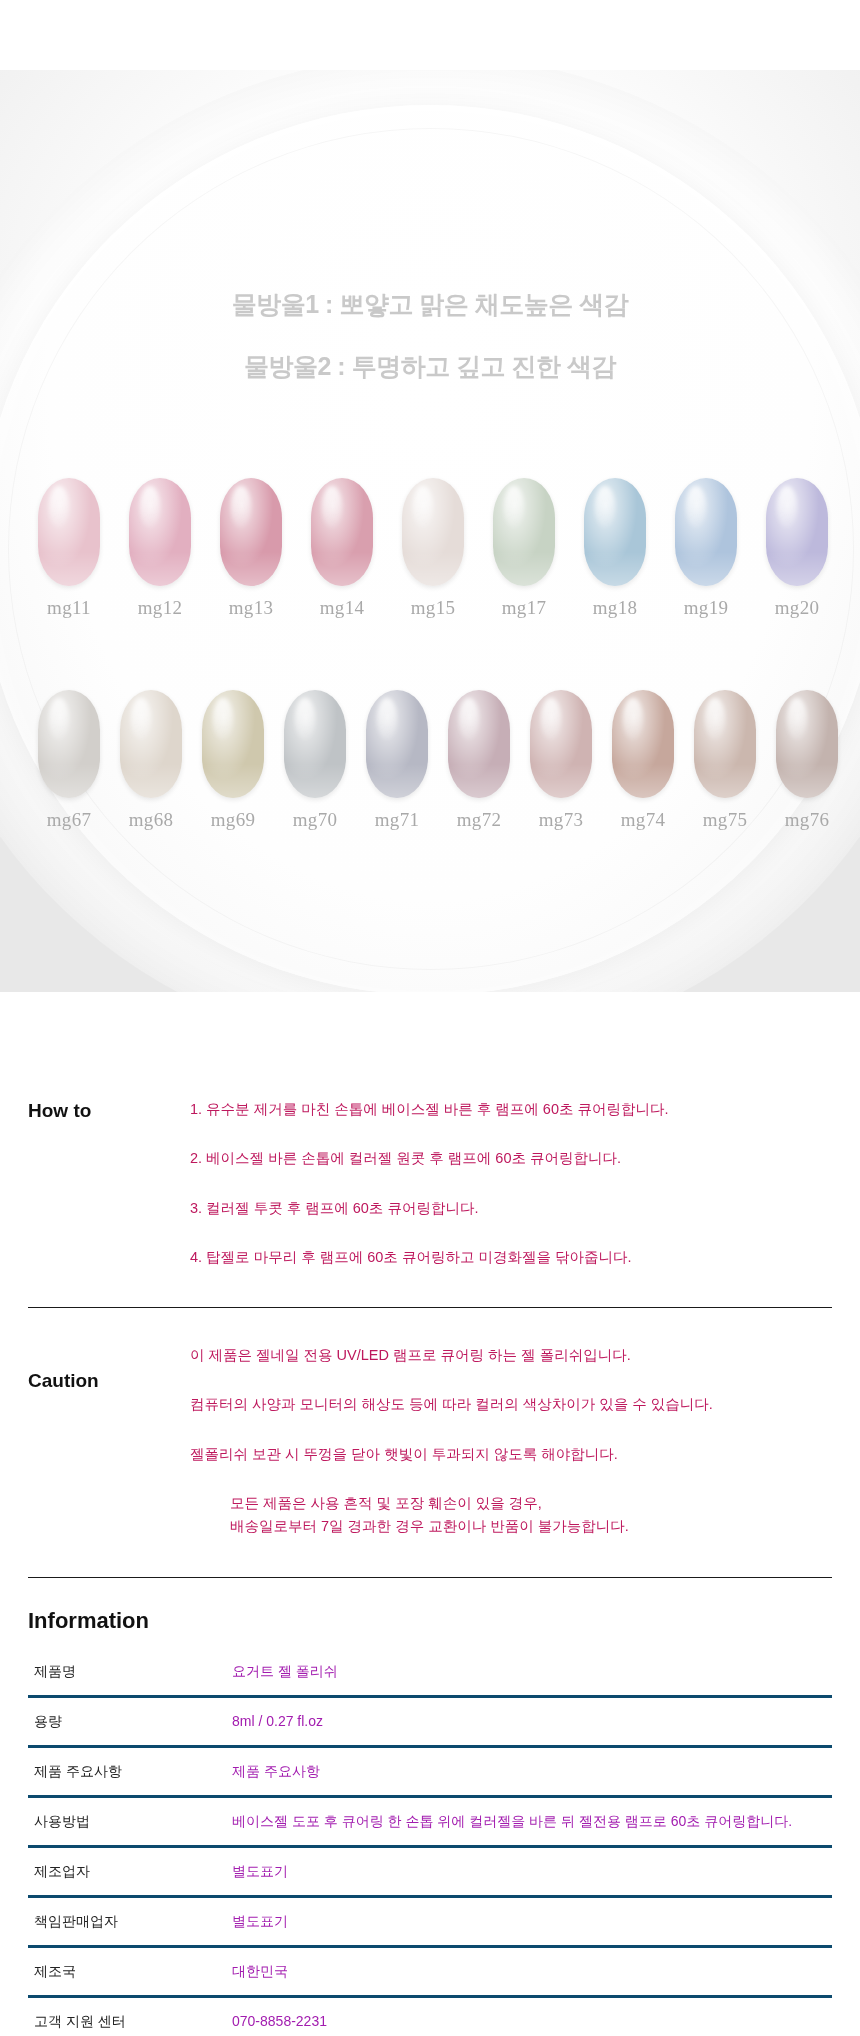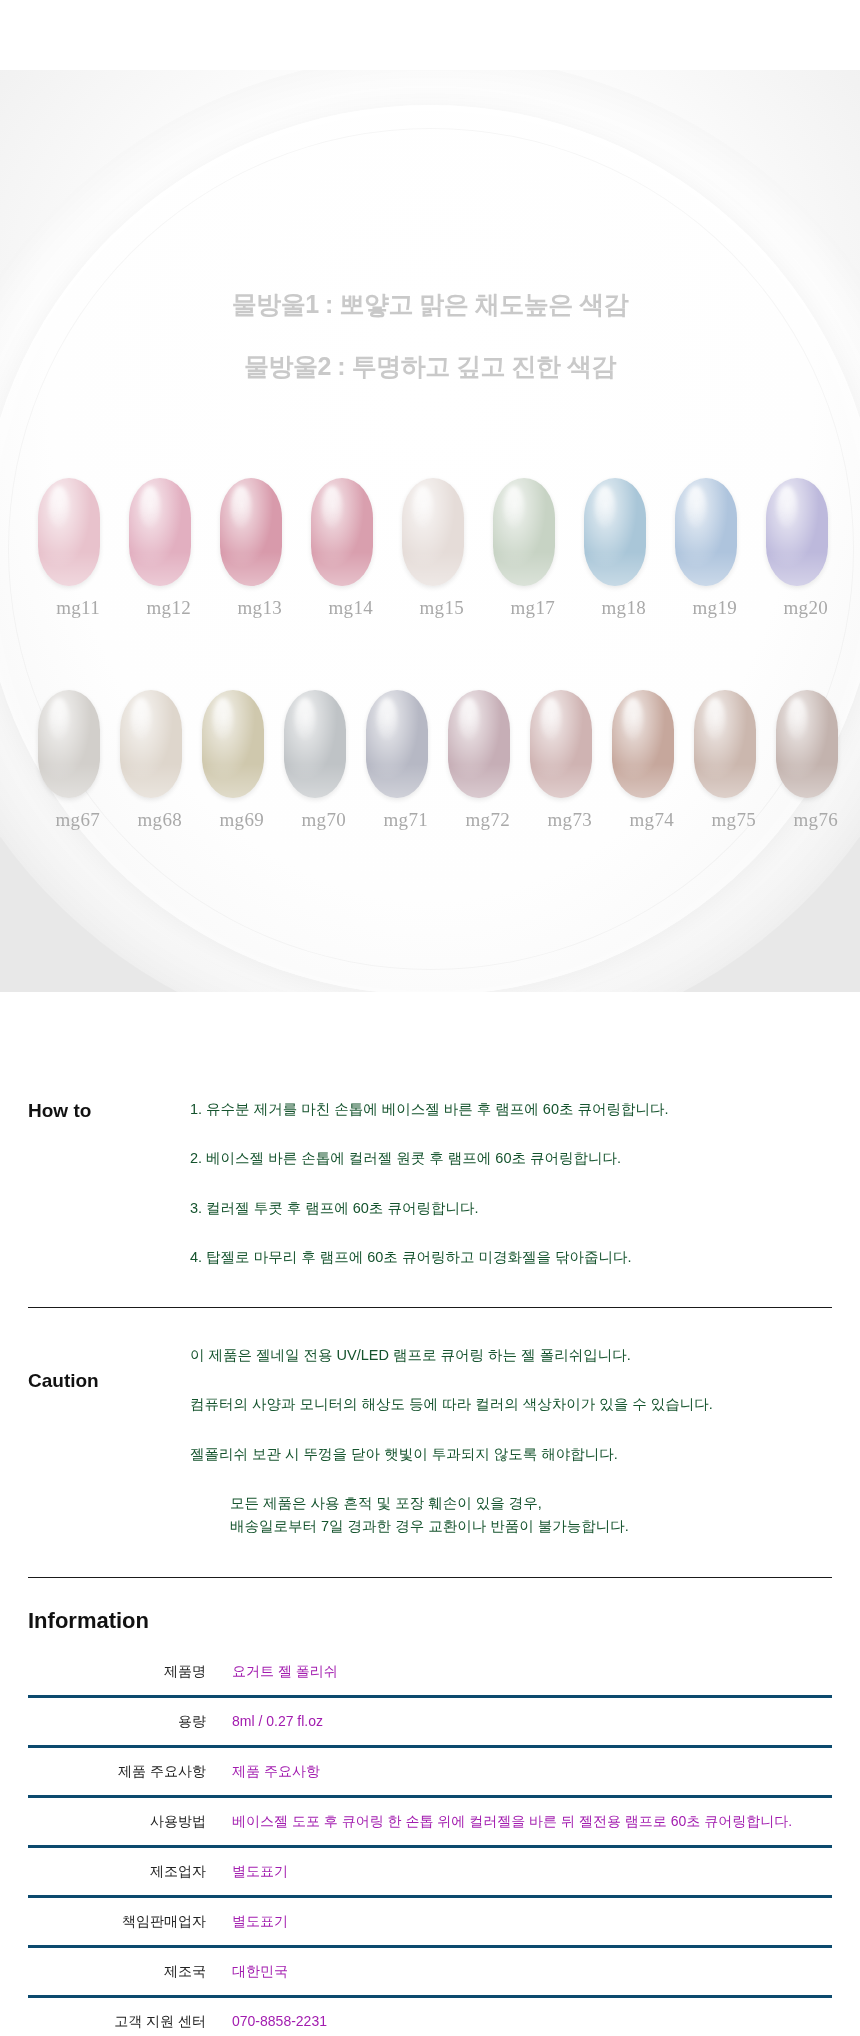--- a/index.html
+++ b/index.html
@@ -97,21 +97,21 @@
     left: 38px;
     width: 790px;
     display: flex;
     justify-content: space-between;
   }
   .swatch-row.r1 { top: 478px; }
   .swatch-row.r2 { top: 690px; gap: 20px; }
 
   .swatch {
     width: 62px;
-    text-align: right;
+    text-align: center;
   }
   .chip {
     width: 62px;
     height: 108px;
     border-radius: 31px / 40px;
     position: relative;
     box-shadow: 0 2px 5px rgba(0,0,0,0.09);
     overflow: hidden;
   }
   .chip::after {
@@ -159,21 +159,21 @@
     font-weight: bold;
     color: #111;
     padding-top: 2px;
   }
   .sec-title.center {
     text-align: left;
   }
   .sec-body {
     flex: 1;
     font-size: 14.5px;
-    color: #14532d;
+    color: #be185d;
     line-height: 1.55;
   }
   .sec-body p {
     margin: 0 0 27px 0;
   }
   .sec-body p:last-child { margin-bottom: 0; }
 
   .howto-wrap {
     padding-top: 88px;
     padding-bottom: 38px;
@@ -209,21 +209,21 @@
     border-top: 3px solid #0c4a6e;
   }
   table.info tr:first-child { border-top: none; }
   table.info td {
     padding: 13px 6px;
     vertical-align: middle;
     color: #a21caf;
   }
   table.info td.k {
     width: 172px;
-    text-align: right;
+    text-align: left;
     color: #222;
     white-space: nowrap;
   }
   table.info td.v {
     padding-left: 20px;
     line-height: 1.5;
   }
   .bottom-pad { height: 36px; }
 </style>
 </head>

